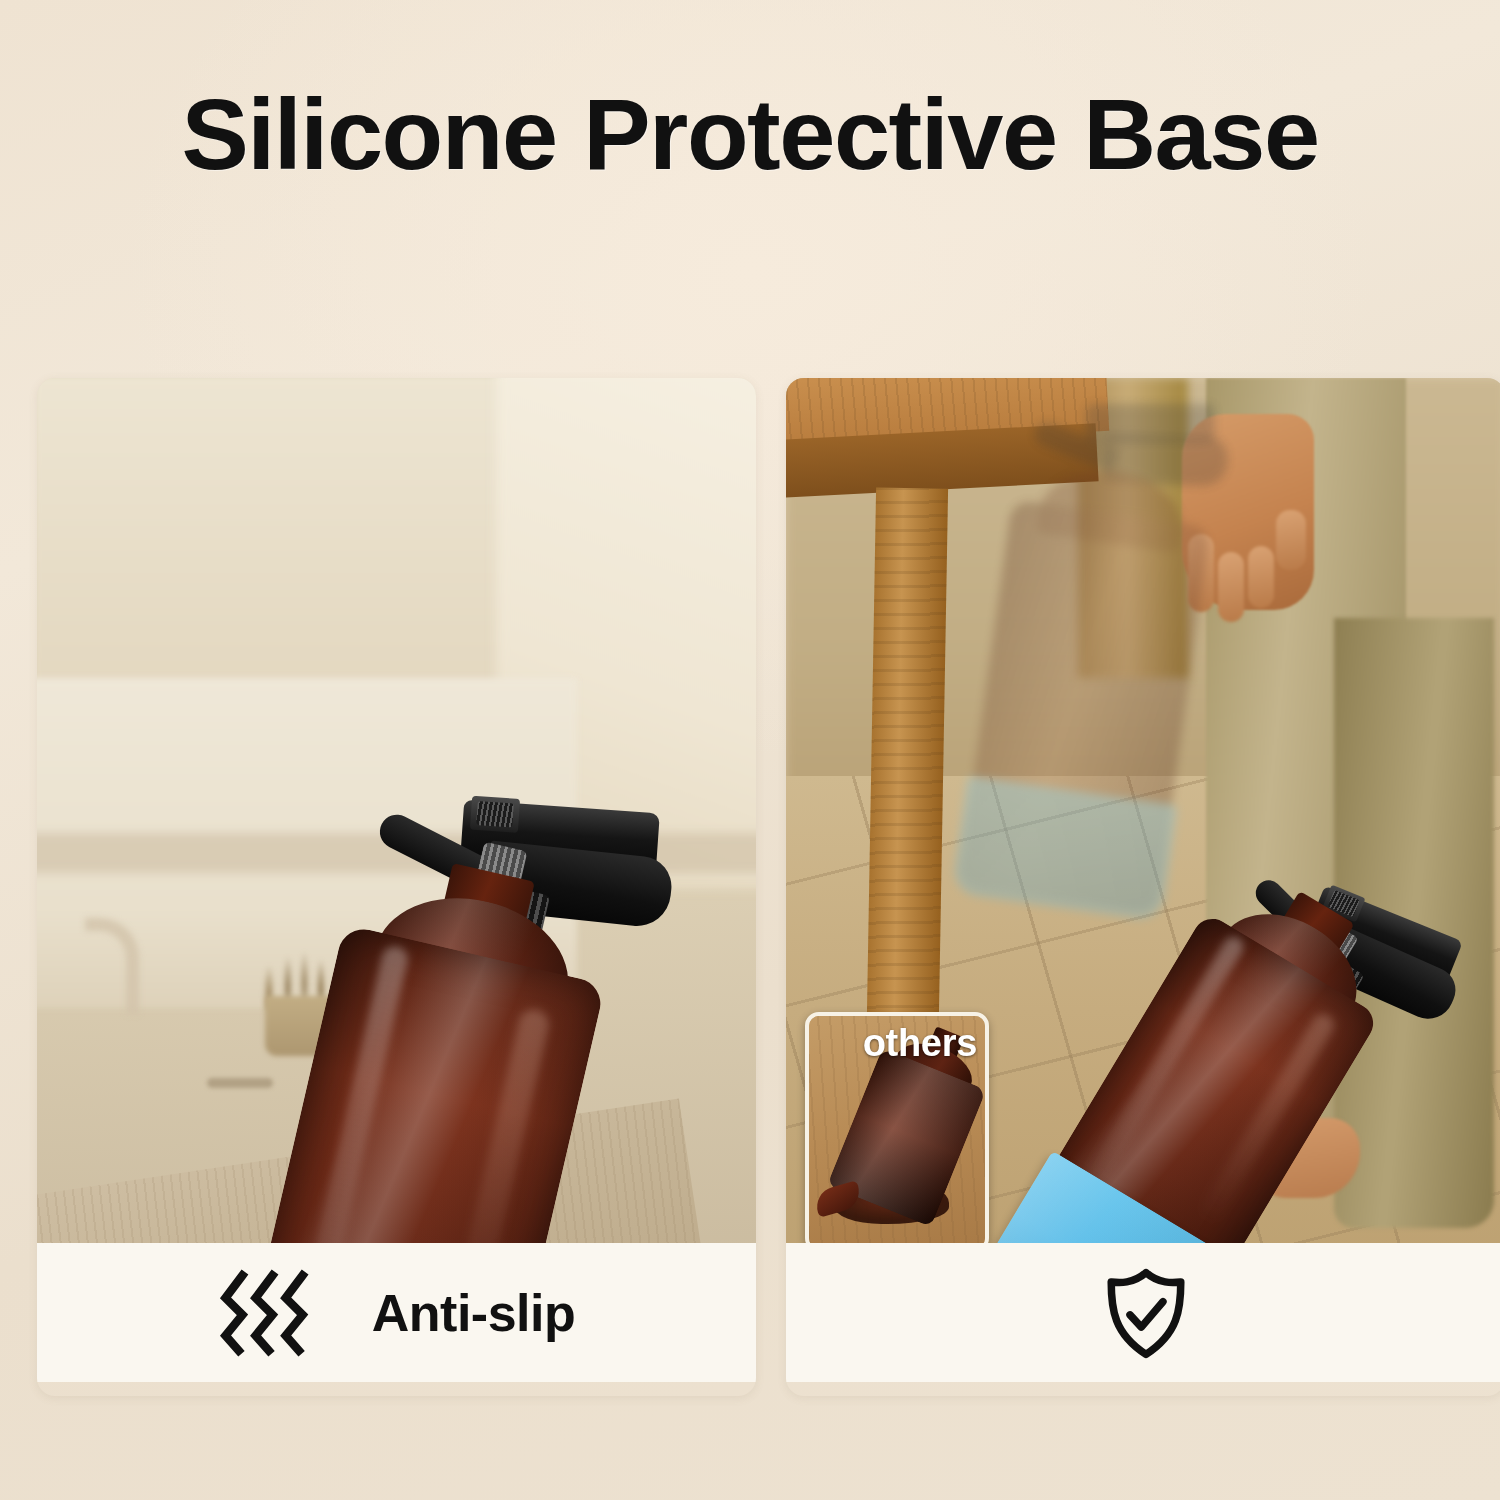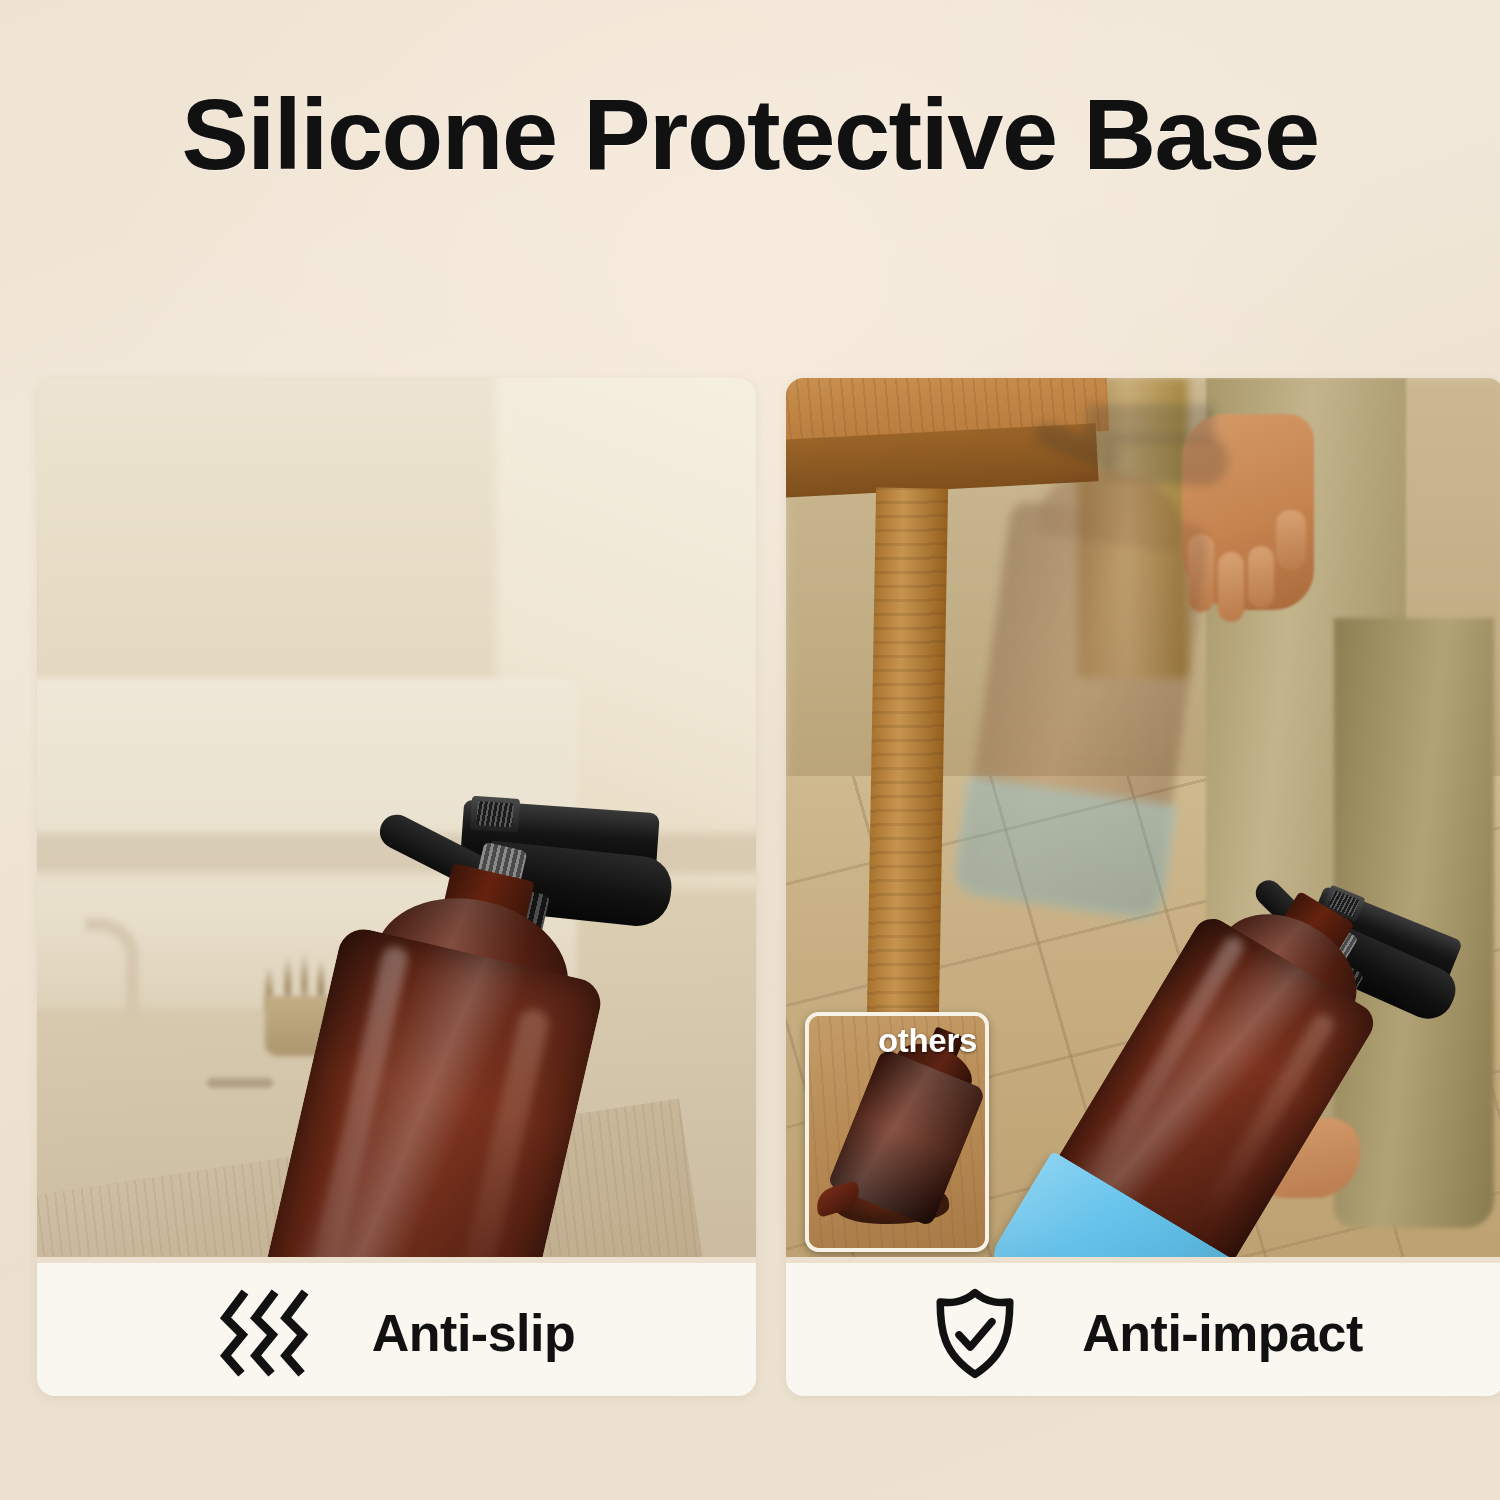--- a/index.html
+++ b/index.html
@@ -64,21 +64,21 @@
   .photo {
     position: absolute;
     left: 0; top: 0;
     width: 719px;
     height: 879px;
     overflow: hidden;
   }
 
   .caption {
     position: absolute;
-    left: 0; top: 885px;
+    left: 0; top: 865px;
     width: 719px;
     height: 139px;
     background: #FAF7F0;
     display: flex;
     align-items: center;
     justify-content: center;
     gap: 60px;
   }
   .caption-label {
     font-size: 52px;
@@ -448,21 +448,21 @@
     border-radius: 50%;
   }
   #spill-main {
     position: absolute; left: 24px; top: 166px; width: 116px; height: 42px;
     background: radial-gradient(ellipse at 45% 40%, rgba(96,35,18,0.95) 0%, rgba(48,16,7,0.92) 60%, rgba(30,10,4,0.85) 100%);
     border-radius: 50% 42% 58% 46% / 60% 55% 45% 50%;
     filter: blur(0.6px);
   }
   #others-label {
     position: absolute; right: 8px; top: 6px;
-    font-size: 33px; font-weight: 700; color: #FFFFFF;
+    font-size: 38px; font-weight: 700; color: #FFFFFF;
     letter-spacing: -0.3px;
     text-shadow: 0 1px 3px rgba(0,0,0,0.55);
   }
 </style>
 </head>
 <body>
 
 <div id="page">
 
   <div id="header">
@@ -589,17 +589,16 @@
           </div>
         </div>
       </div>
     </div>
 
     <div class="caption">
       <svg class="caption-icon" viewBox="0 0 100 100">
         <path d="M50 7 C36 19 22 18 13 17 C13 46 16 72 50 94 C84 72 87 46 87 17 C78 18 64 19 50 7 Z" fill="none" stroke="#111111" stroke-width="8" stroke-linejoin="round"></path>
         <polyline points="33,52 45,65 68,38" fill="none" stroke="#111111" stroke-width="8" stroke-linecap="round" stroke-linejoin="round"></polyline>
       </svg>
-      <span class="caption-label">Anti-impact</span>
     </div>
   </div>
 
 </div>
 
 </body></html>

